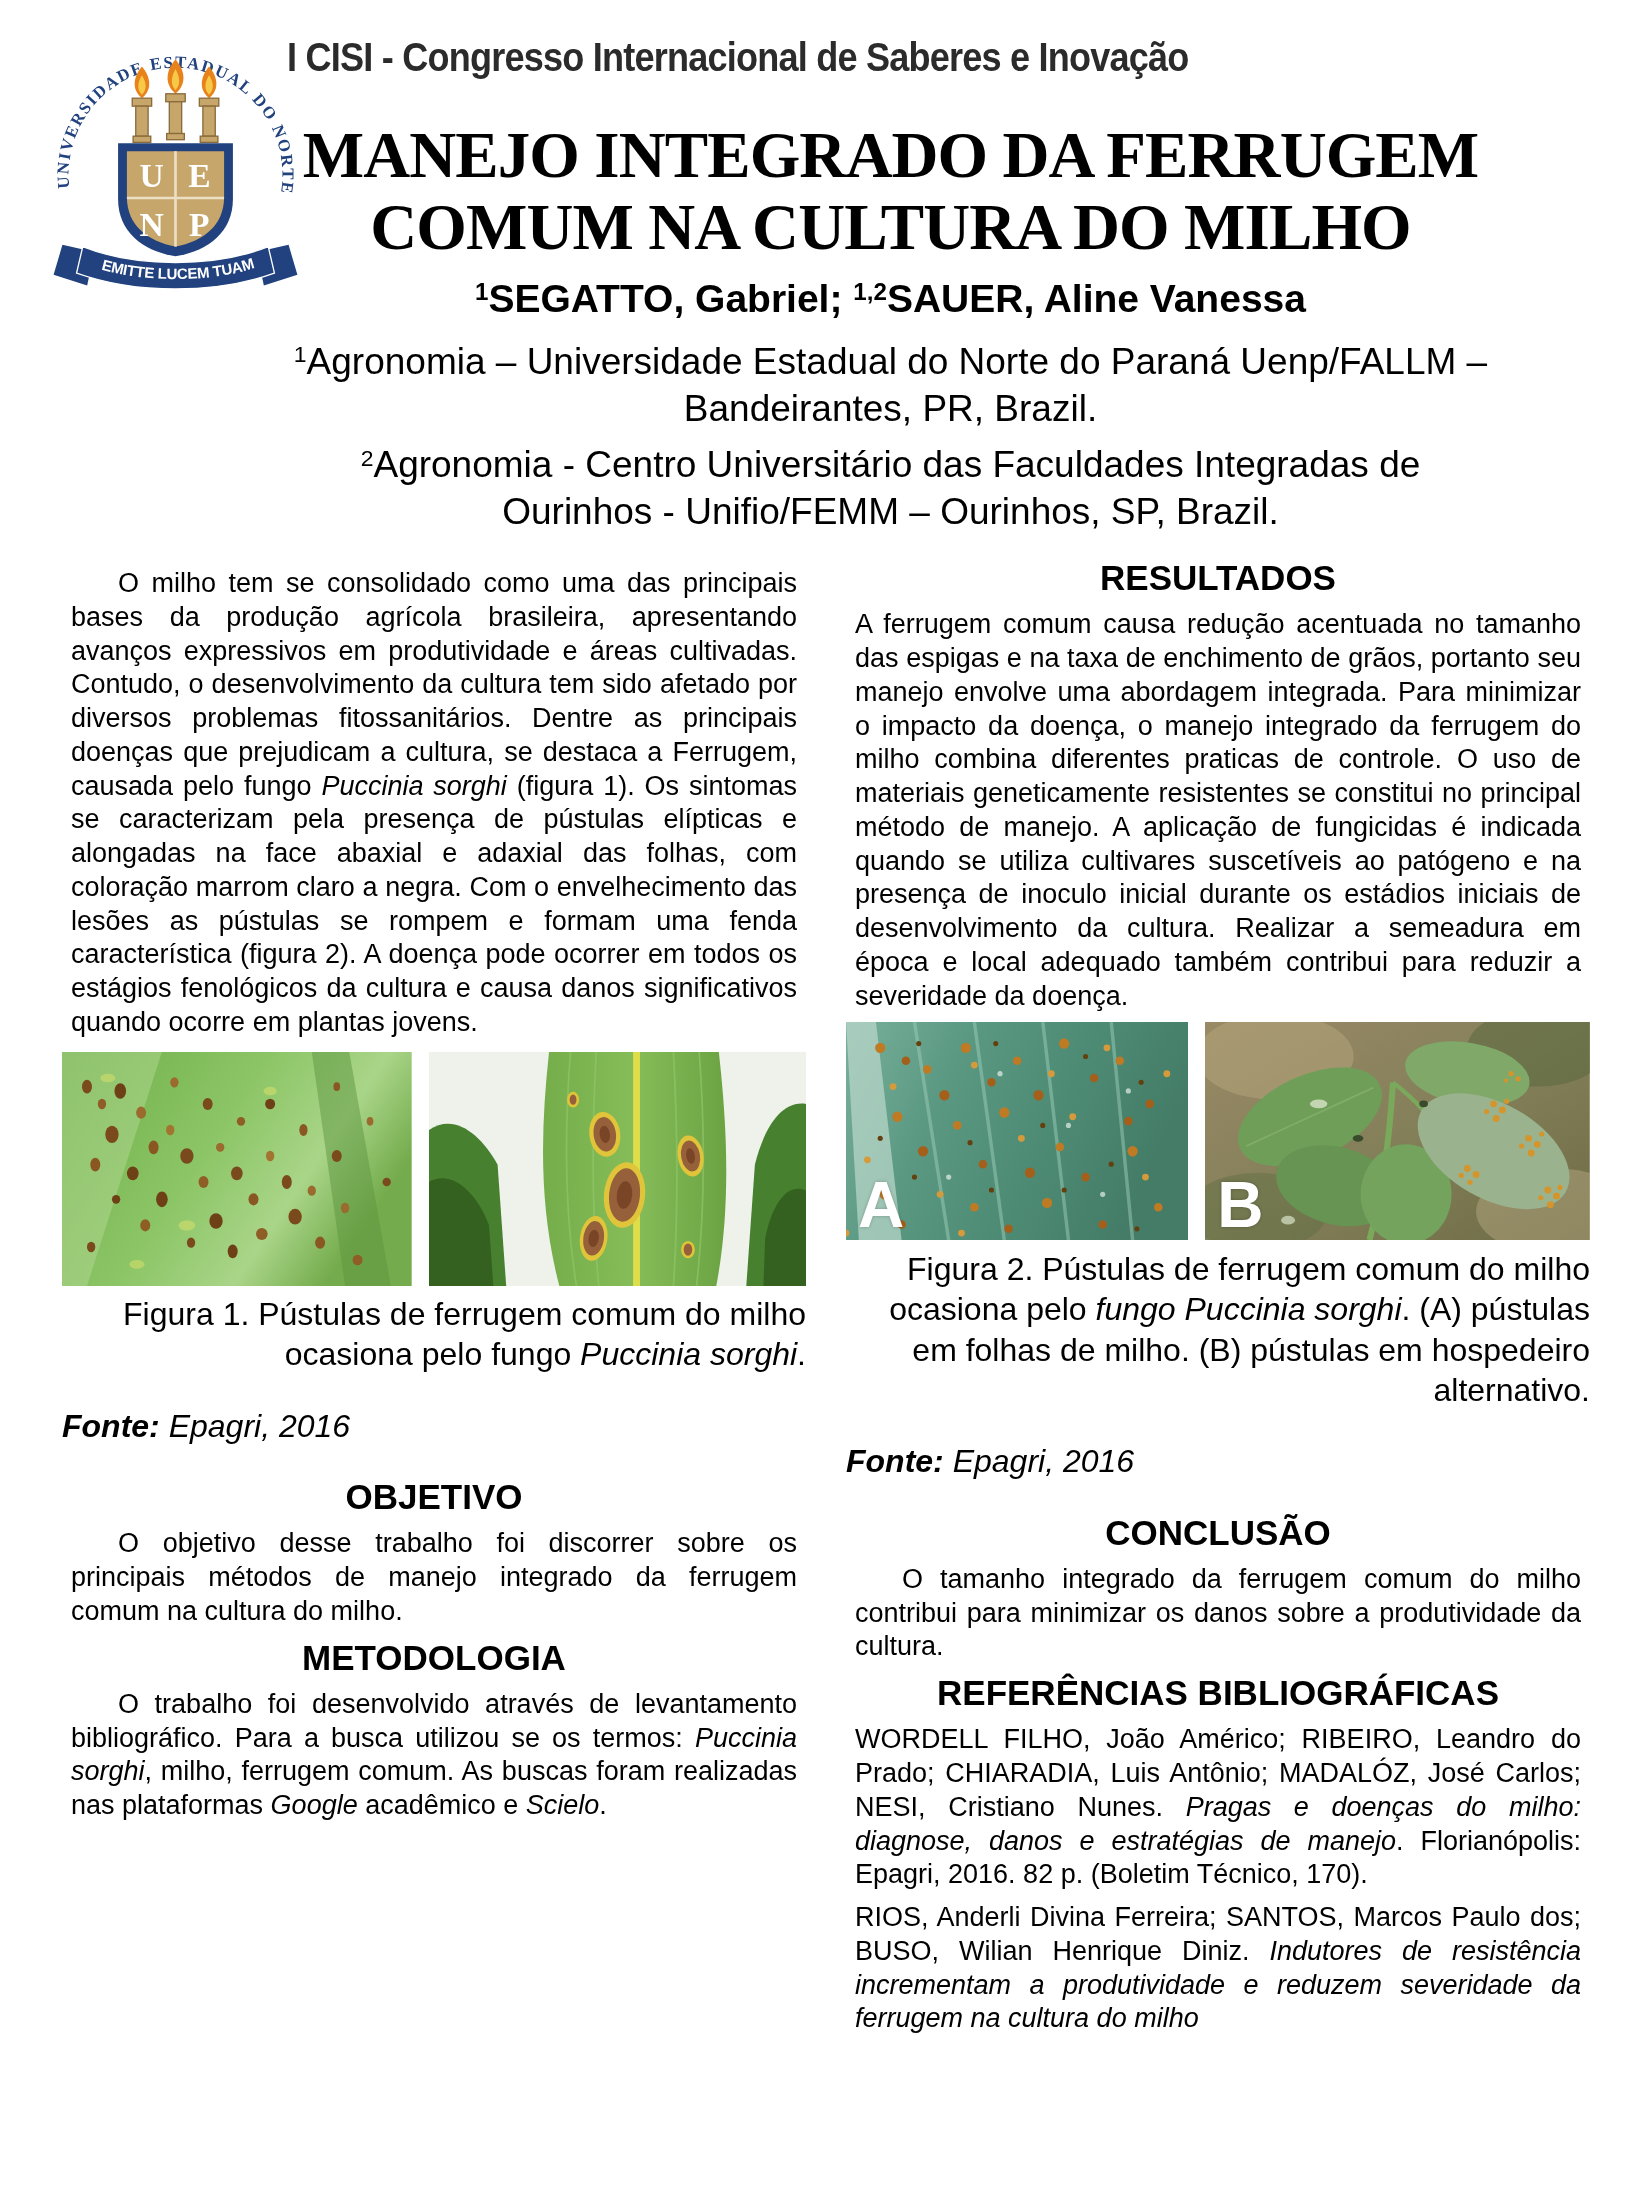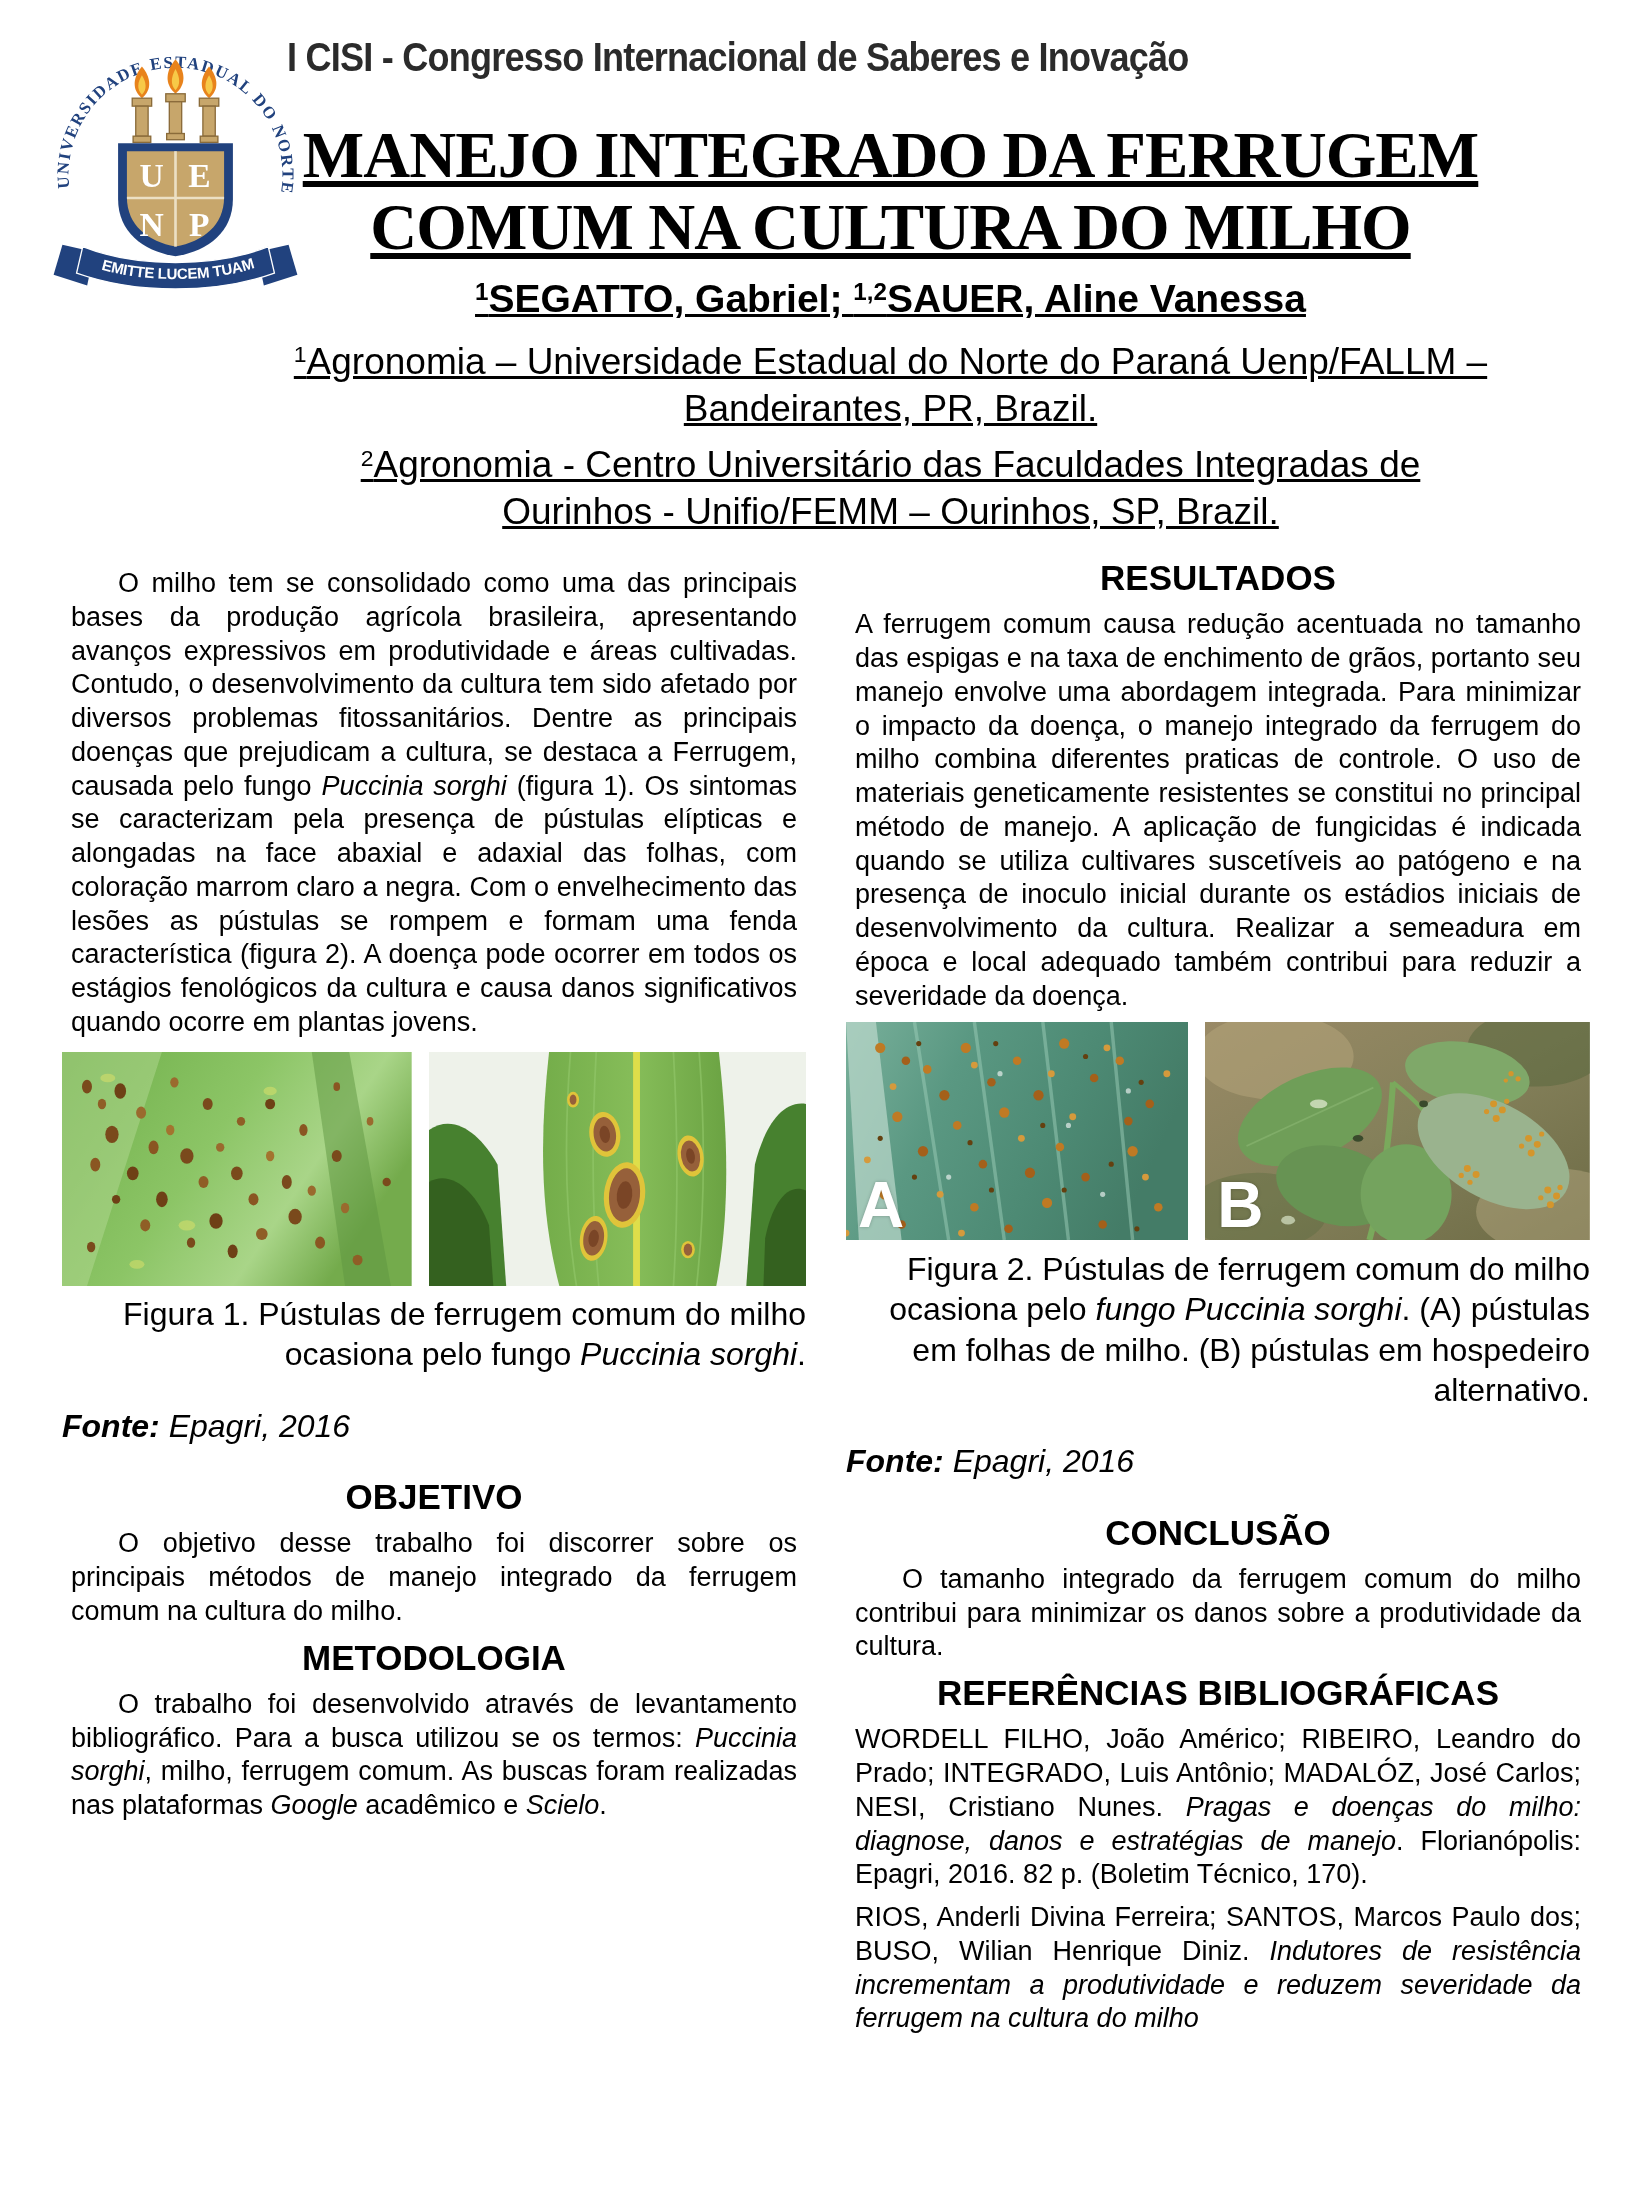--- a/index.html
+++ b/index.html
@@ -4,21 +4,21 @@
 <style>
   html,body{margin:0;padding:0;background:#ffffff;}
   .page{position:relative;width:1652px;height:2203px;background:#fff;color:#000;
         font-family:"Liberation Sans",sans-serif;overflow:hidden;}
 
   
   .logo-wrap{position:absolute;left:43px;top:24px;width:265px;height:265px;}
   .conference{position:absolute;left:287px;top:34px;font-size:41px;font-weight:700;
               color:#2b2b2b;letter-spacing:-0.9px;transform:scaleX(.88);
               transform-origin:left center;white-space:nowrap;}
-  .head-stack{position:absolute;left:0;right:0;top:0;padding-left:129px;text-align:center;text-decoration:underline;}
+  .head-stack{position:absolute;left:0;right:0;top:0;padding-left:129px;text-align:center;}
   .title{margin-top:120px;font-family:"Liberation Serif",serif;font-weight:700;
          font-size:65px;line-height:1.1;letter-spacing:-0.9px;}
   .authors{margin-top:13.8px;font-size:39px;font-weight:700;}
   .affil{width:1205px;margin:17px auto 0;font-size:37px;line-height:1.28;}
   .affil + .affil{margin-top:8.6px;}
 
   
   .cols{position:absolute;top:558px;left:0;right:0;bottom:0;display:grid;
         grid-template-columns:1fr 1fr;column-gap:40px;padding:0 62px;}
   h2.section{font-size:35px;font-weight:700;text-align:center;margin:0 0 10.3px;}
@@ -426,18 +426,18 @@
         </div>
       </div>
 
       <p class="caption"><span>Figura 2. Pústulas de ferrugem comum do milho ocasiona pelo </span><span class="r-i">fungo Puccinia sorghi</span><span>. (A) pústulas em folhas de milho. (B) pústulas em hospedeiro alternativo.</span></p>
       <p class="fonte"><span class="r-b">Fonte:</span><span> Epagri, 2016</span></p>
 
       <h2 class="section mt-conclusao">CONCLUSÃO</h2>
       <p class="body indent conclusao-p"><span>O tamanho integrado da ferrugem comum do milho contribui para minimizar os danos sobre a produtividade da cultura.</span></p>
 
       <h2 class="section mt-referencias">REFERÊNCIAS BIBLIOGRÁFICAS</h2>
-      <p class="body refs"><span>WORDELL FILHO, João Américo; RIBEIRO, Leandro do Prado; INTEGRADO, Luis Antônio; MADALÓZ, José Carlos; NESI, Cristiano Nunes. </span><span class="r-i">Pragas e doenças do milho: diagnose, danos e estratégias de manejo</span><span>. Florianópolis: Epagri, 2016. 82 p. (Boletim Técnico, 170).</span></p>
+      <p class="body refs"><span>WORDELL FILHO, João Américo; RIBEIRO, Leandro do Prado; CHIARADIA, Luis Antônio; MADALÓZ, José Carlos; NESI, Cristiano Nunes. </span><span class="r-i">Pragas e doenças do milho: diagnose, danos e estratégias de manejo</span><span>. Florianópolis: Epagri, 2016. 82 p. (Boletim Técnico, 170).</span></p>
       <p class="body refs ref2"><span>RIOS, Anderli Divina Ferreira; SANTOS, Marcos Paulo dos; BUSO, Wilian Henrique Diniz. </span><span class="r-i">Indutores de resistência incrementam a produtividade e reduzem severidade da ferrugem na cultura do milho</span></p>
     </div>
   </div>
 </div>
 
 
 </body></html>

